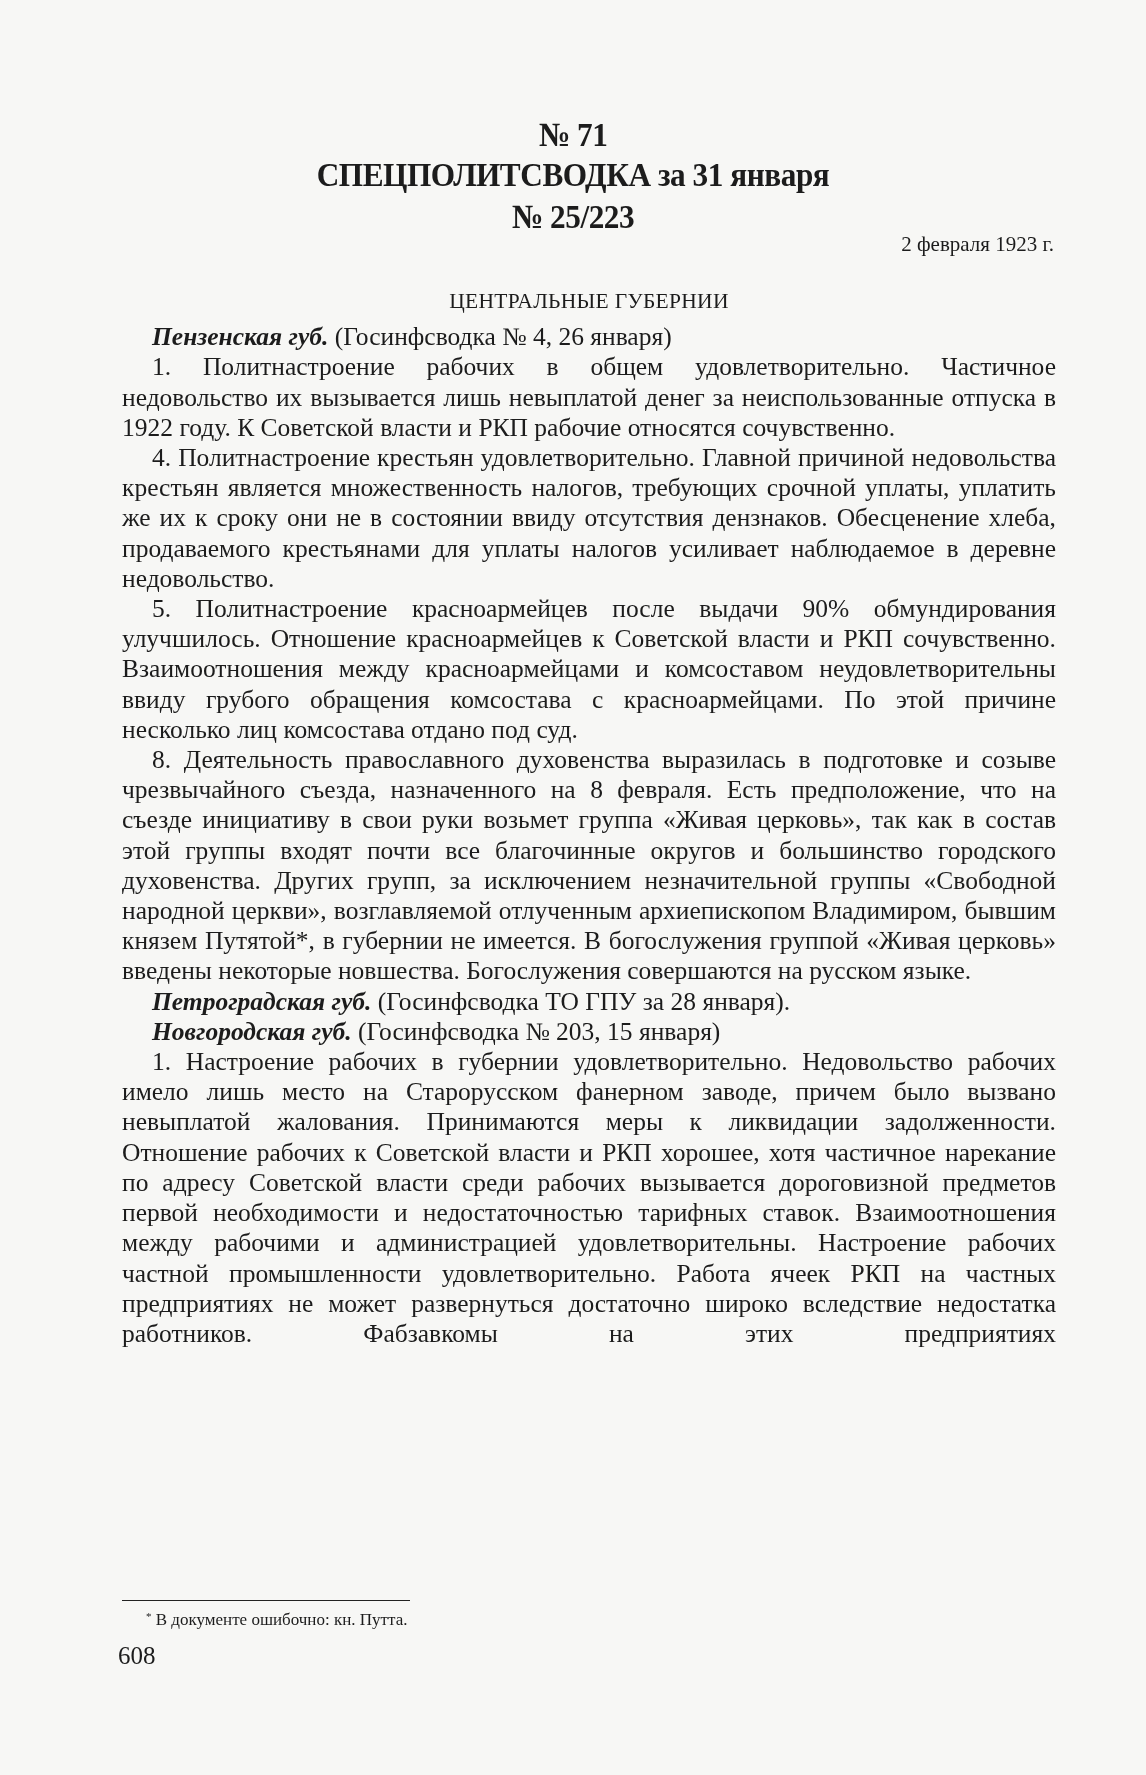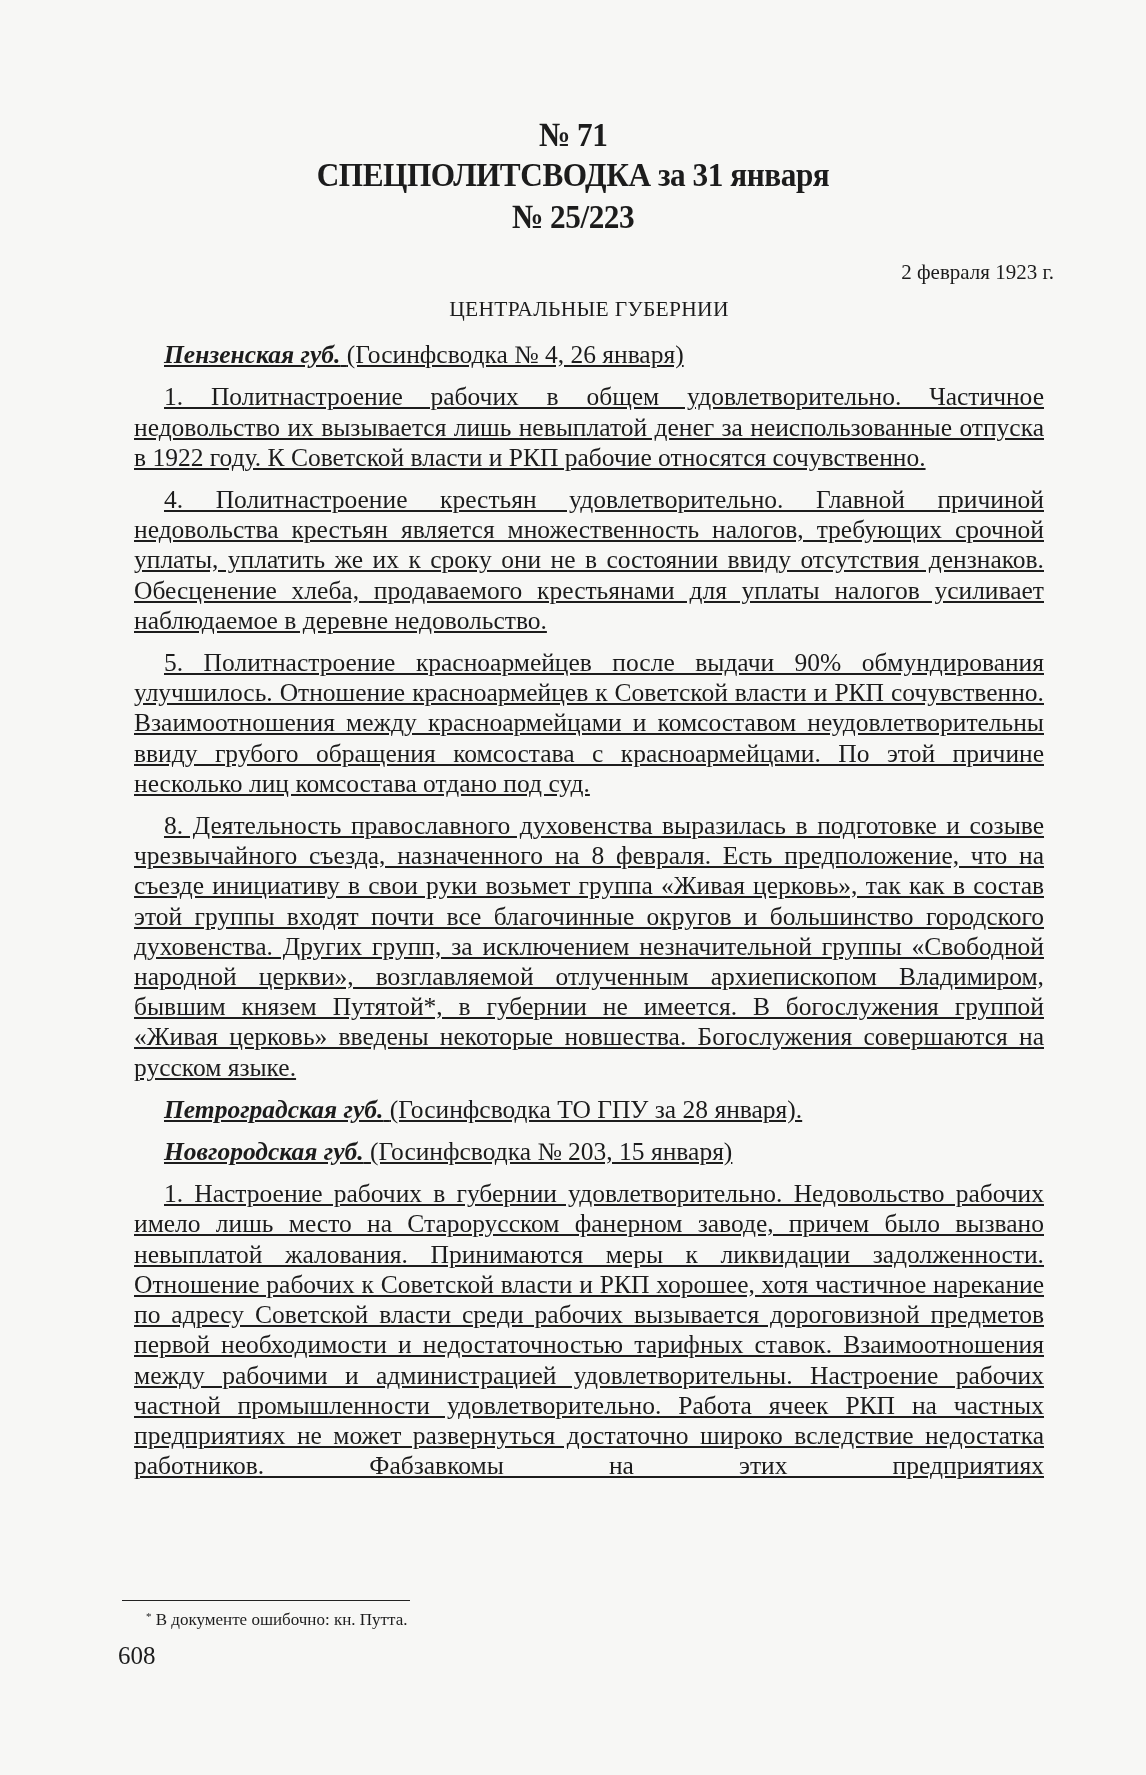--- a/index.html
+++ b/index.html
@@ -12,35 +12,35 @@
   .page { position: relative; width: 1146px; height: 1734px; }
   .head {
     position: absolute; left: 0; width: 1146px; text-align: center;
     font-family: "Liberation Serif", serif; font-weight: bold;
     font-size: 34px; letter-spacing: -0.5px; transform: scaleX(0.92);
   }
   .h-num { top: 116px; }
   .h-title { top: 156px; }
   .h-sub { top: 198px; }
   .date {
-    position: absolute; top: 260px; right: 92px;
+    position: absolute; top: 232px; right: 92px;
     font-size: 21px;
   }
   .body {
     position: absolute; left: 122px; top: 286px; width: 934px;
     font-size: 25.5px; line-height: 30.2px;
     text-align: justify;
   }
   .region {
     text-align: center; font-size: 21.5px; letter-spacing: 0.3px;
-    margin: 8px; padding: 4px 0 4px 0;
+    margin: 0; padding: 4px 0 4px 0;
   }
   .region.first { padding-top: 0; margin-bottom: 2px; }
   .region.second { padding-top: 10px; padding-bottom: 10px; }
-  p { margin: 12px; text-indent: 30px; text-decoration: underline; }
+  p { margin: 0; text-indent: 30px; }
   p.src { text-indent: 30px; }
   .gub { font-style: italic; font-weight: bold; }
   .footnote-rule {
     position: absolute; left: 122px; top: 1600px; width: 288px;
     border-top: 1.5px solid #222;
   }
   .footnote {
     position: absolute; left: 122px; top: 1610px; font-size: 17px; margin-left: 24px;
   }
   .footnote sup { font-size: 11px; vertical-align: 5px; }

